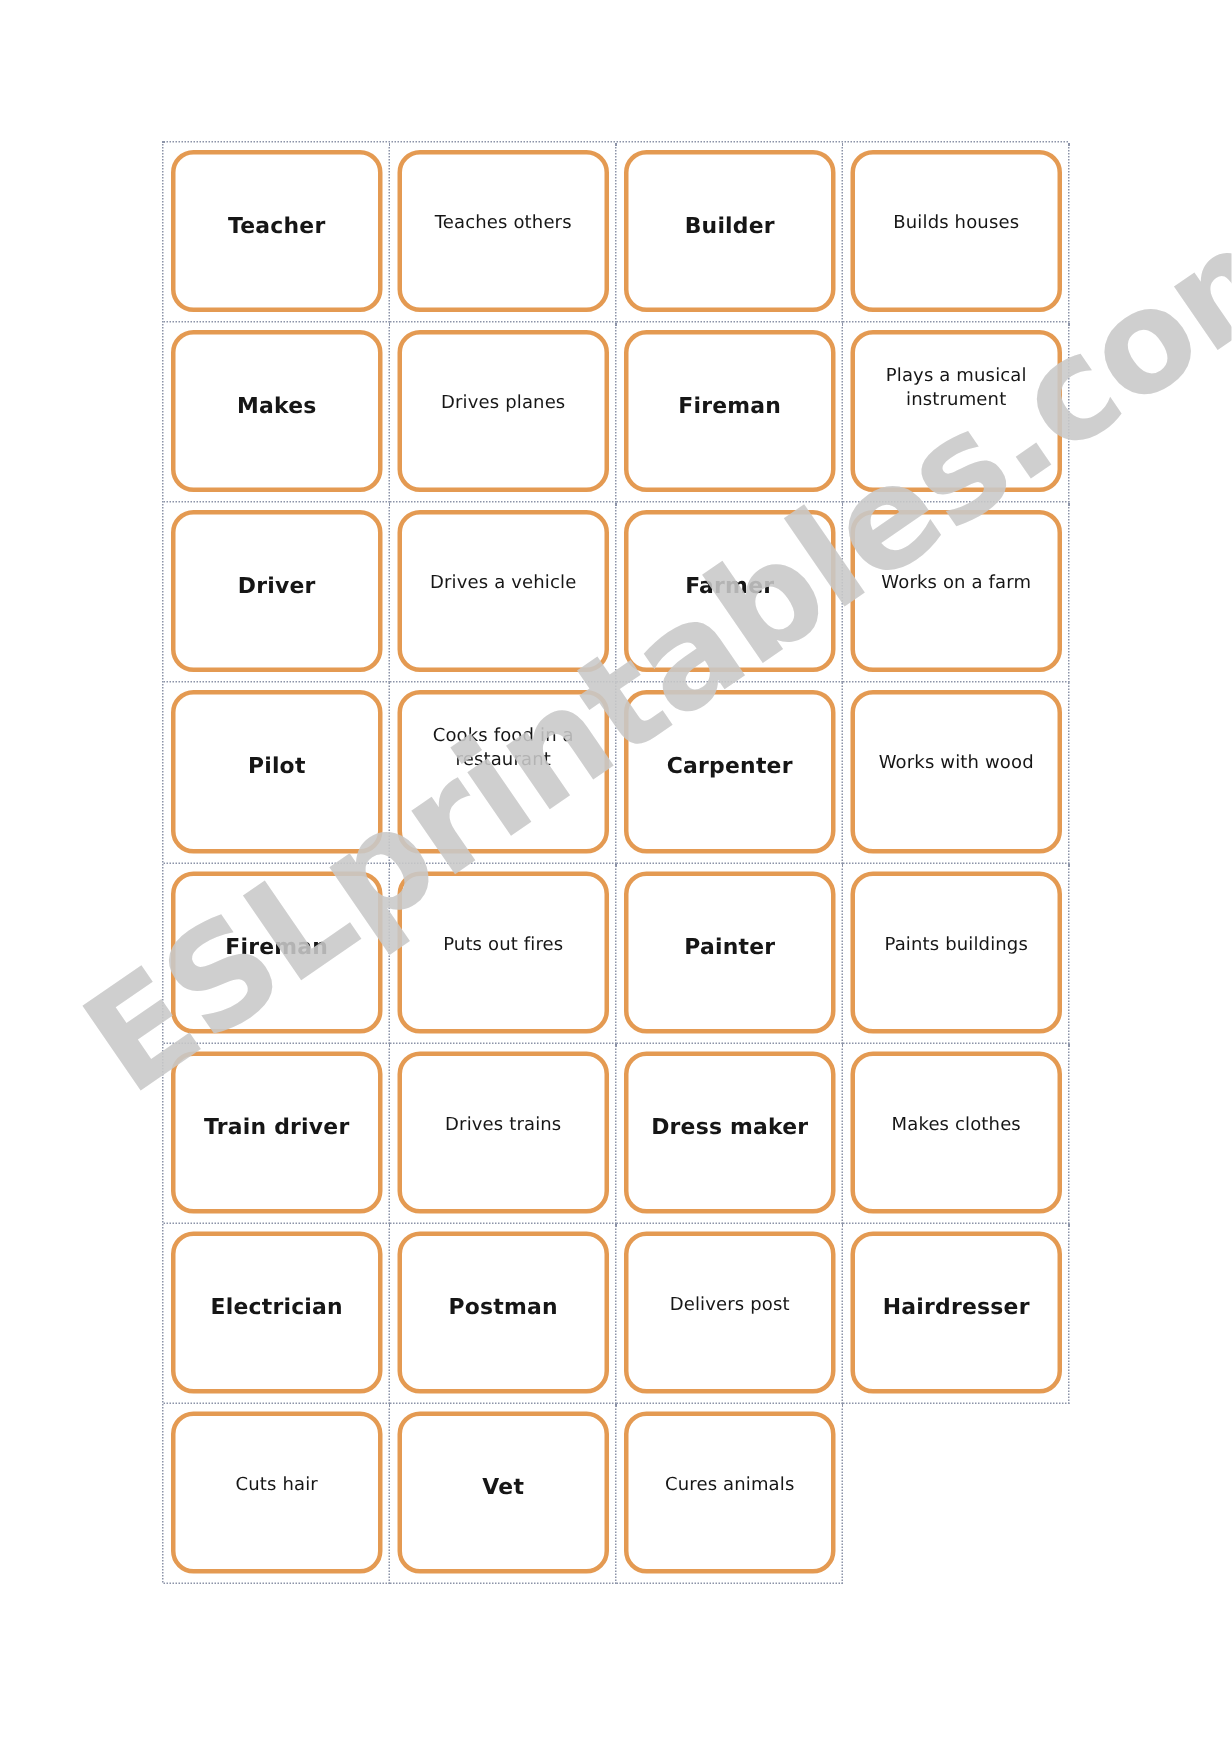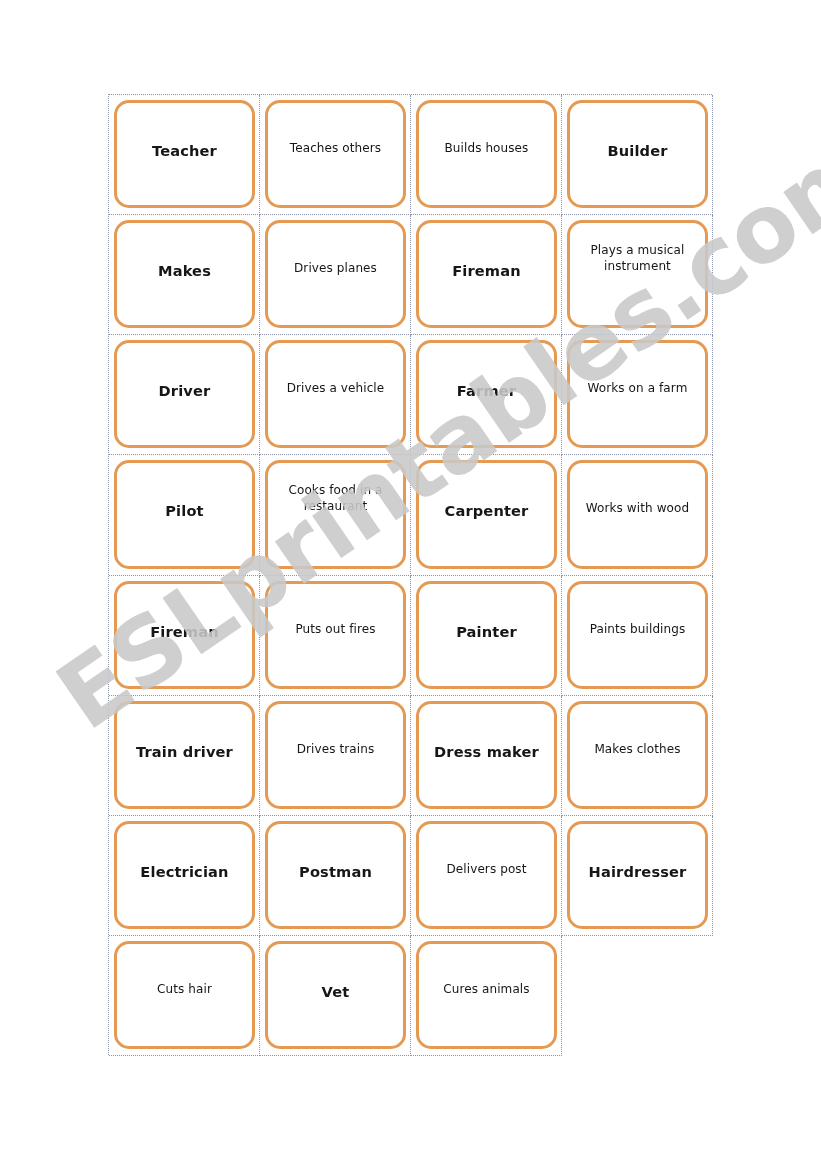--- a/index.html
+++ b/index.html
@@ -121,26 +121,26 @@
           <span class="card-text job">Teacher</span>
         </div>
       </div>
       <div class="grid-cell">
         <div class="card">
           <span class="card-text desc">Teaches others</span>
         </div>
       </div>
       <div class="grid-cell">
         <div class="card">
+          <span class="card-text job">Builder</span>
+        </div>
+      </div>
+      <div class="grid-cell">
+        <div class="card">
           <span class="card-text desc">Builds houses</span>
-        </div>
-      </div>
-      <div class="grid-cell">
-        <div class="card">
-          <span class="card-text job">Builder</span>
         </div>
       </div>
       <div class="grid-cell">
         <div class="card">
           <span class="card-text job">Makes</span>
         </div>
       </div>
       <div class="grid-cell">
         <div class="card">
           <span class="card-text desc">Drives planes</span>

